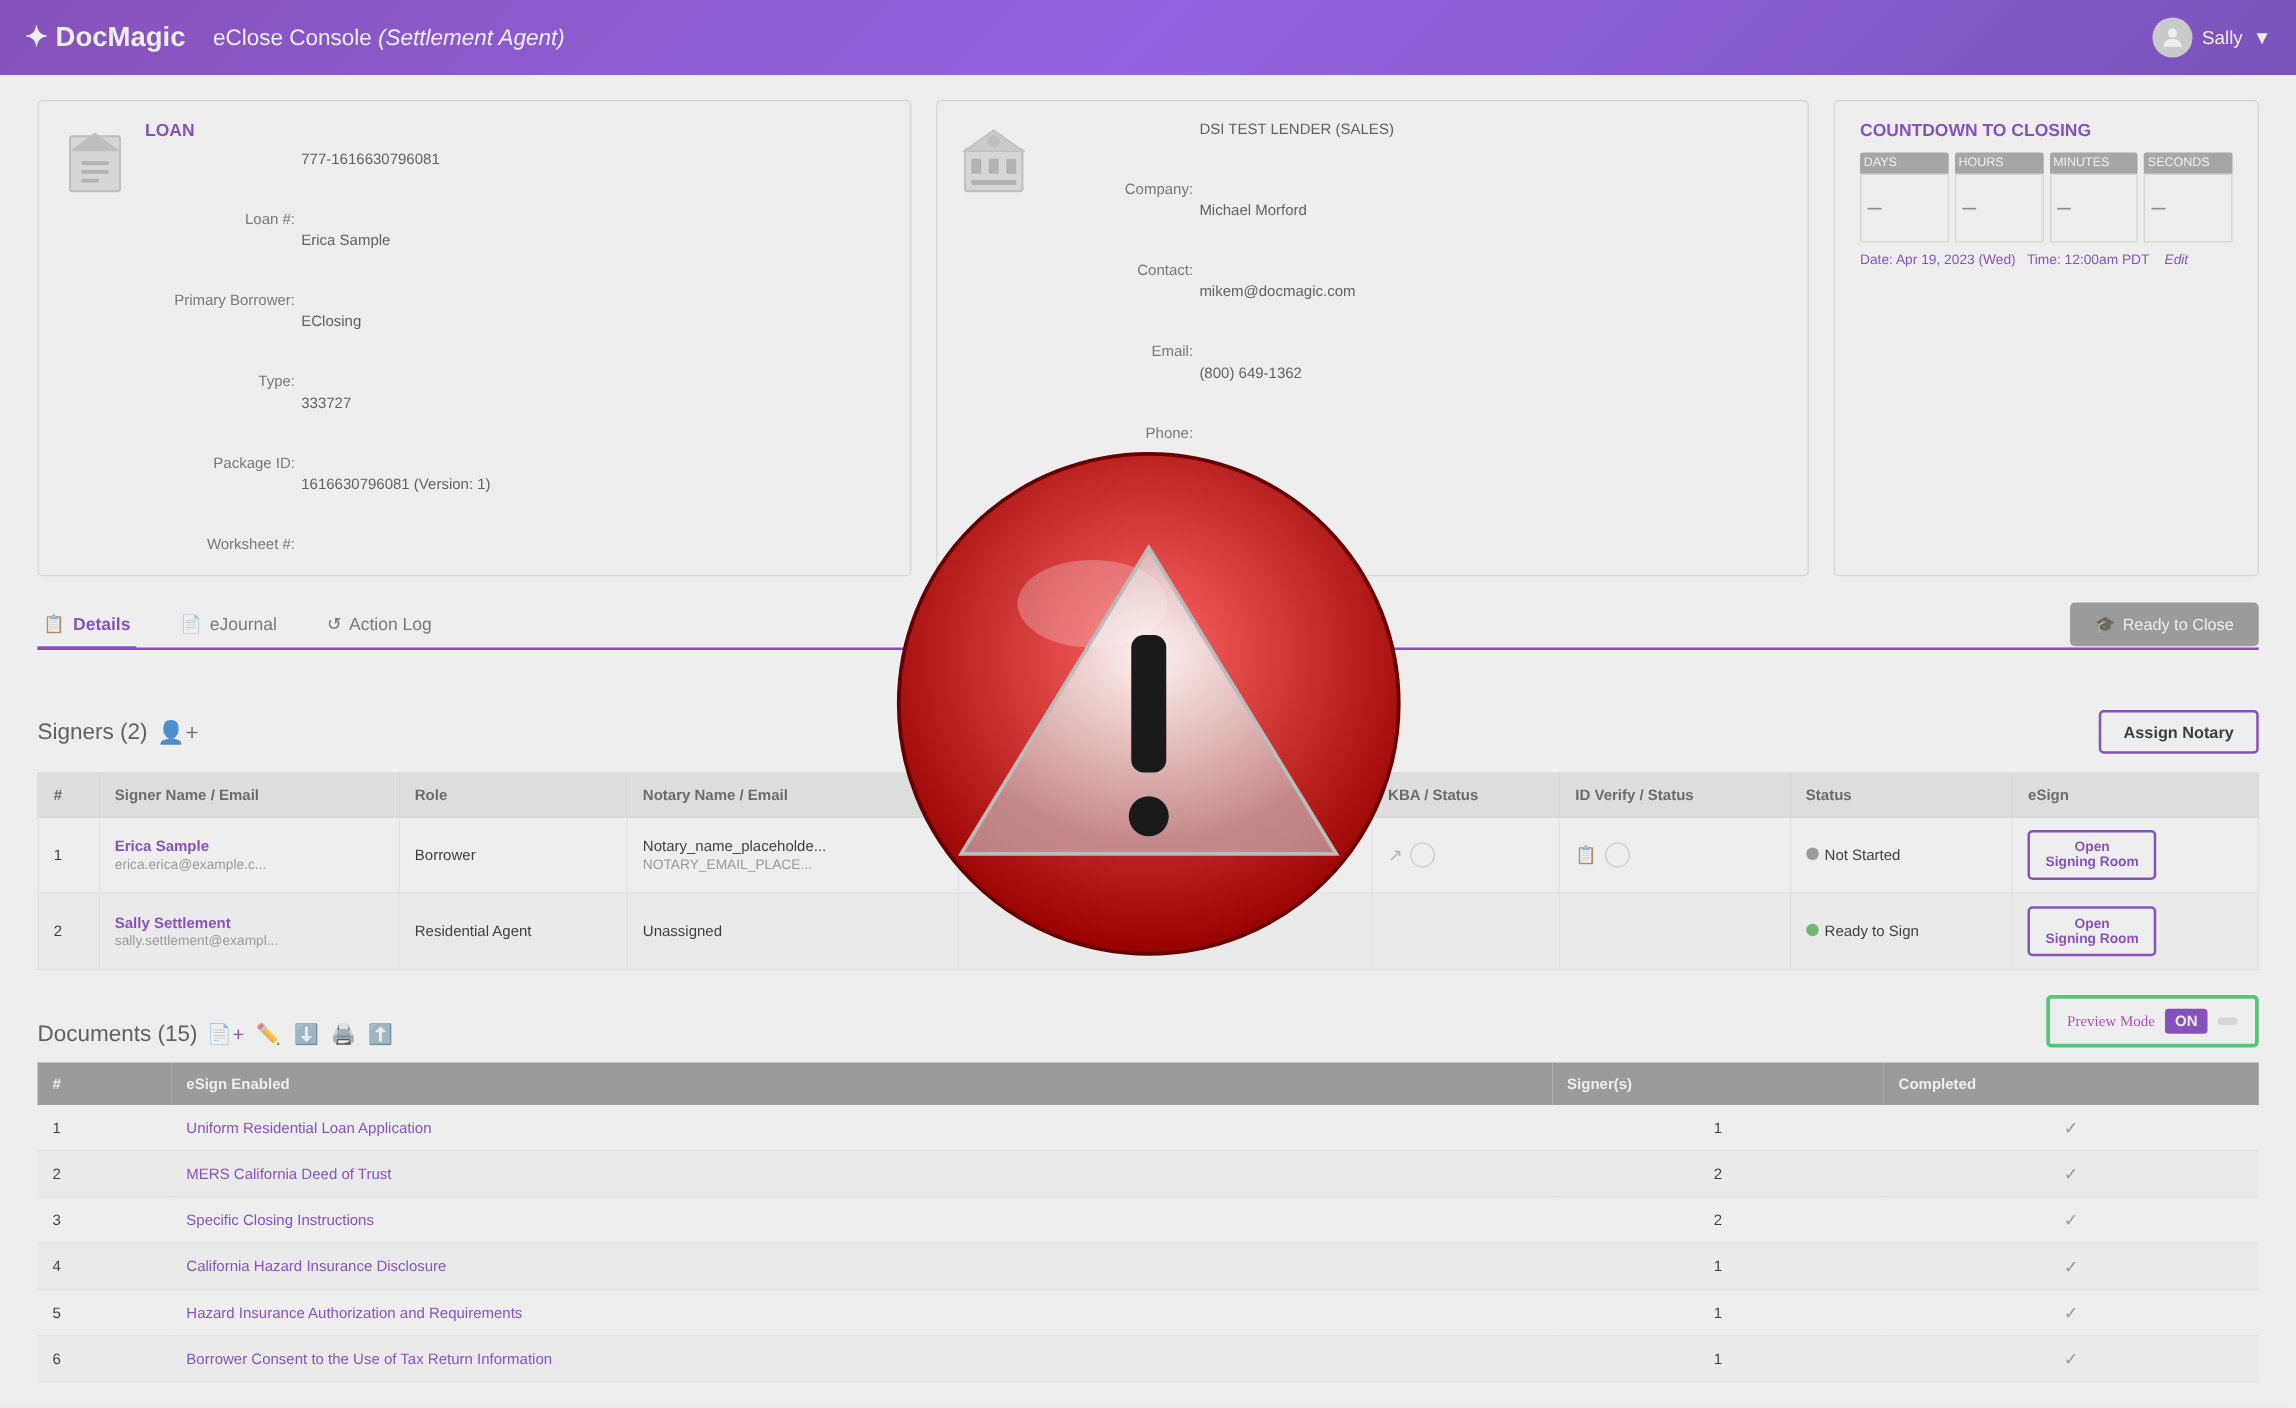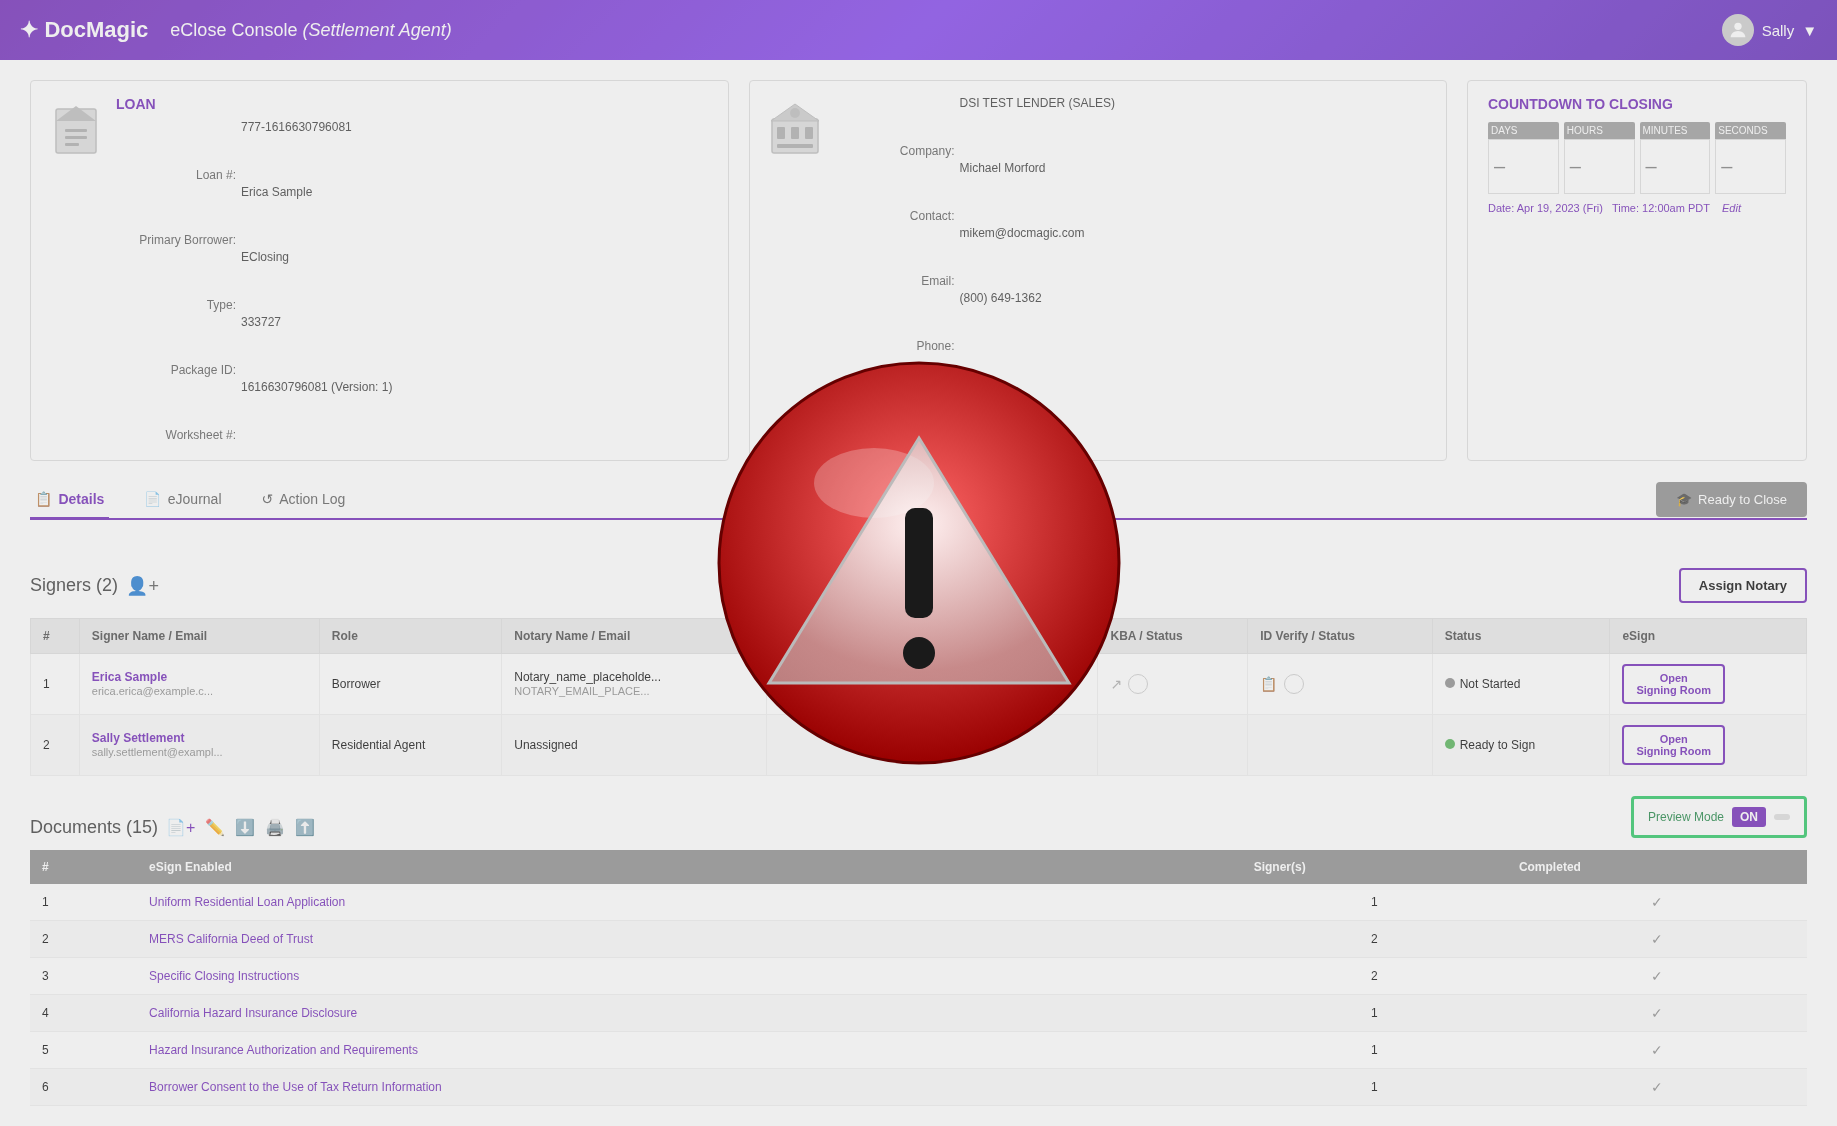--- a/index.html
+++ b/index.html
@@ -68,21 +68,21 @@
     .status-dot-green { display: inline-block; width: 10px; height: 10px; border-radius: 50%; background: #4caf50; margin-right: 5px; }
     .open-signing-btn { background: white; color: #6a1fb5; border: 2px solid #6a1fb5; padding: 6px 12px; border-radius: 4px; cursor: pointer; font-size: 11px; font-weight: bold; white-space: nowrap; }
     .icon-pair { display: flex; gap: 6px; align-items: center; }
     .icon-circle { width: 20px; height: 20px; border-radius: 50%; border: 1px solid #ccc; display: inline-flex; align-items: center; justify-content: center; font-size: 10px; color: #aaa; }
 
     
     .docs-header { display: flex; justify-content: space-between; align-items: flex-end; margin-bottom: 12px; }
     .docs-title { font-size: 18px; color: #333; display: flex; align-items: center; gap: 8px; }
     .docs-icons { display: flex; gap: 10px; align-items: center; }
     .doc-icon-btn { font-size: 16px; color: #6a1fb5; cursor: pointer; background: none; border: none; }
-    .preview-mode-label { font-size: 12px; color: #15803d; }
+    .preview-mode-label { font-size: 12px; color: #a21caf; font-family: Liberation Serif, serif; }
     .preview-mode-on { background: #6a1fb5; color: white; padding: 3px 8px; border-radius: 3px; font-size: 12px; font-weight: bold; }
     .preview-mode-off { background: #ddd; color: #888; padding: 3px 8px; border-radius: 3px; font-size: 12px; }
 
     .docs-table { width: 100%; border-collapse: collapse; }
     .docs-table th { background: #888; color: white; padding: 10px 12px; text-align: left; font-size: 12px; }
     .docs-table td { padding: 10px 12px; border-bottom: 1px solid #eee; font-size: 12px; vertical-align: middle; }
     .docs-table tr:nth-child(even) td { background: #fafafa; }
     .doc-link { color: #6a1fb5; text-decoration: none; }
     .check-mark { color: #888; font-size: 14px; }
 
@@ -219,21 +219,21 @@
           <div class="countdown-box-label">MINUTES</div>
           <div class="countdown-box-value">–</div>
         </div>
         <div class="countdown-box">
           <div class="countdown-box-label">SECONDS</div>
           <div class="countdown-box-value">–</div>
         </div>
       </div>
       <div class="countdown-date">
         <span>Date:</span>
-        <span style="color:#6a1fb5">Apr 19, 2023 (Fri)</span>
+        <span style="color:#6a1fb5">Apr 19, 2023 (Wed)</span>
         &nbsp;
         <span>Time:</span>
         <span style="color:#6a1fb5">12:00am PDT</span>
         &nbsp;&nbsp;
         <a href="#">Edit</a>
       </div>
     </div>
   </div>
 
   <div class="tabs">

